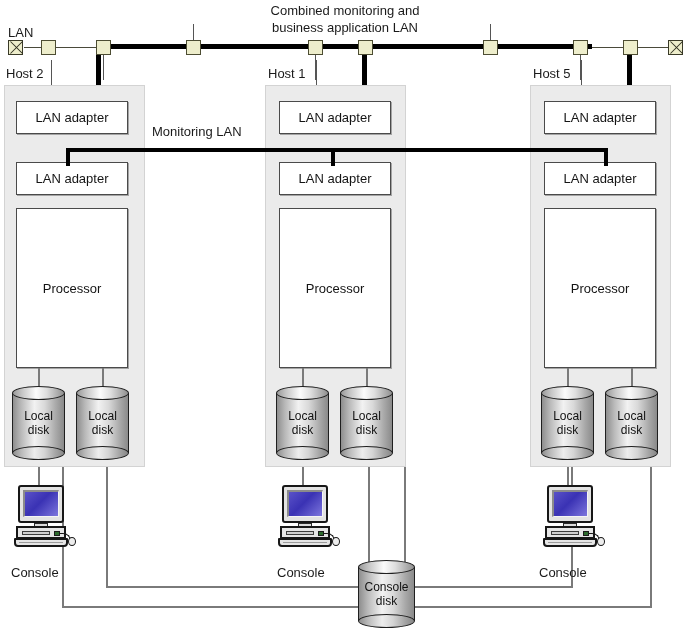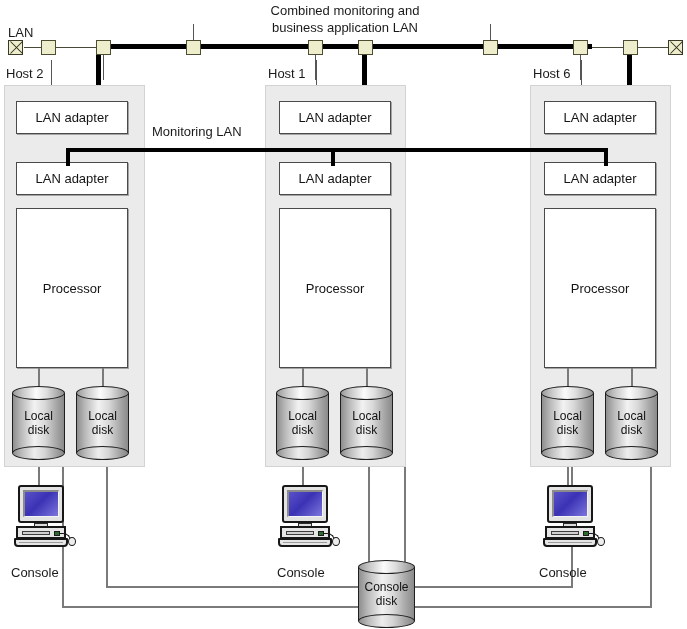--- a/index.html
+++ b/index.html
@@ -125,21 +125,21 @@
   <div class="tap" style="left:483px;top:40px;"></div>
   <div class="tap" style="left:573px;top:40px;"></div>
   <div class="tap" style="left:623px;top:40px;"></div>
 
   <div class="lbl" style="left:6px;top:66px;">Host 2</div>
   <div class="tick" style="left:51px;top:60px;height:25px;"></div>
 
   <div class="lbl" style="left:268px;top:66px;">Host 1</div>
   <div class="tick" style="left:316px;top:60px;height:25px;"></div>
 
-  <div class="lbl" style="left:533px;top:66px;">Host 6</div>
+  <div class="lbl" style="left:533px;top:66px;">Host 5</div>
   <div class="tick" style="left:581px;top:60px;height:25px;"></div>
 
   <div class="host" style="left:4px;top:85px;width:141px;height:382px;"></div>
   <div class="host" style="left:265px;top:85px;width:141px;height:382px;"></div>
   <div class="host" style="left:530px;top:85px;width:141px;height:382px;"></div>
 
   <div class="comp" style="left:16px;top:101px;width:112px;height:33px;">LAN adapter</div>
   <div class="comp" style="left:16px;top:162px;width:112px;height:33px;">LAN adapter</div>
   <div class="comp" style="left:16px;top:208px;width:112px;height:160px;">Processor</div>
 

